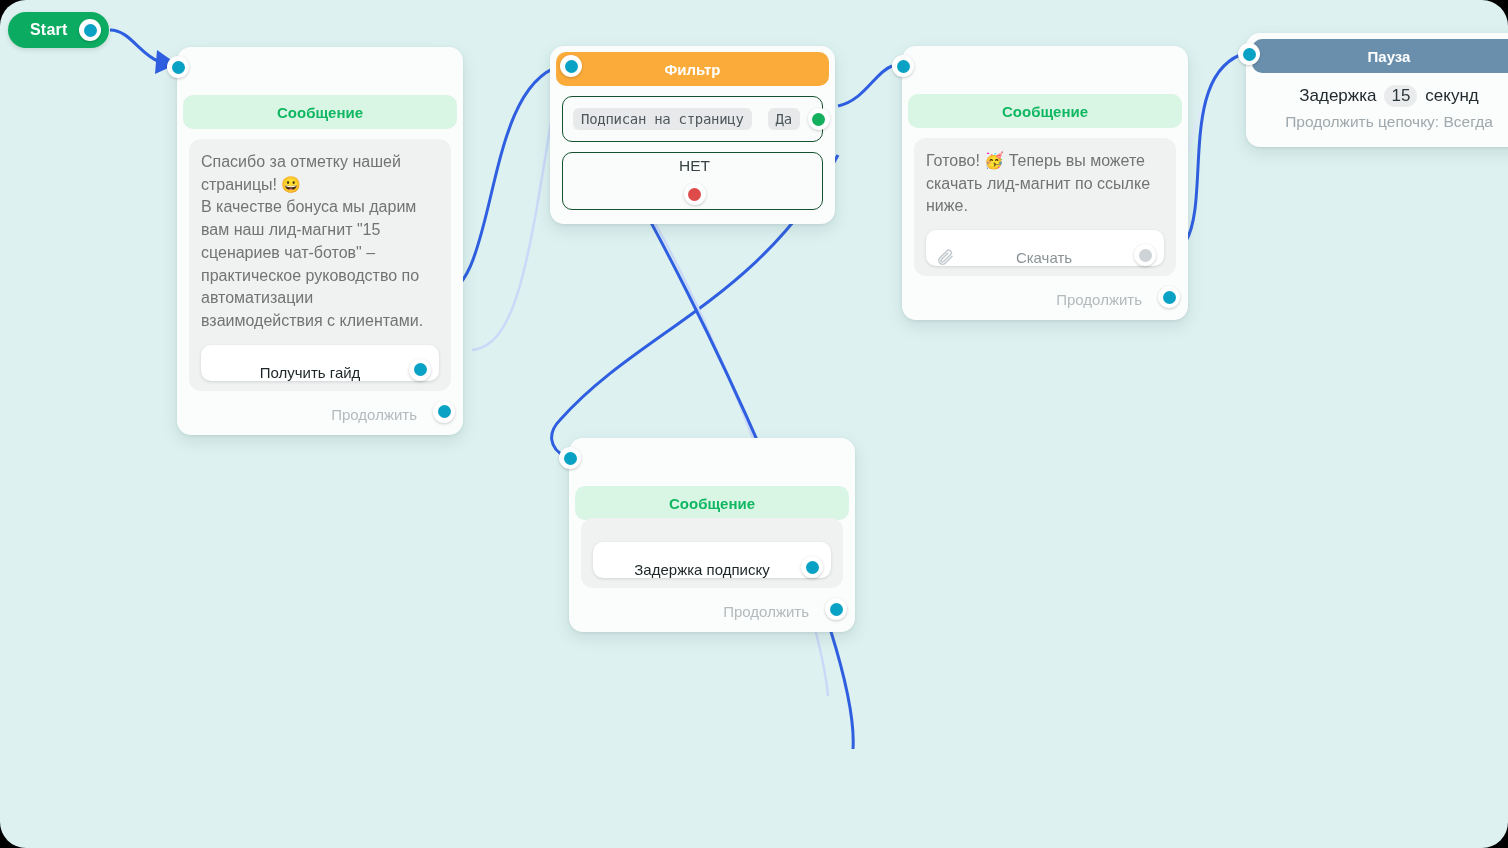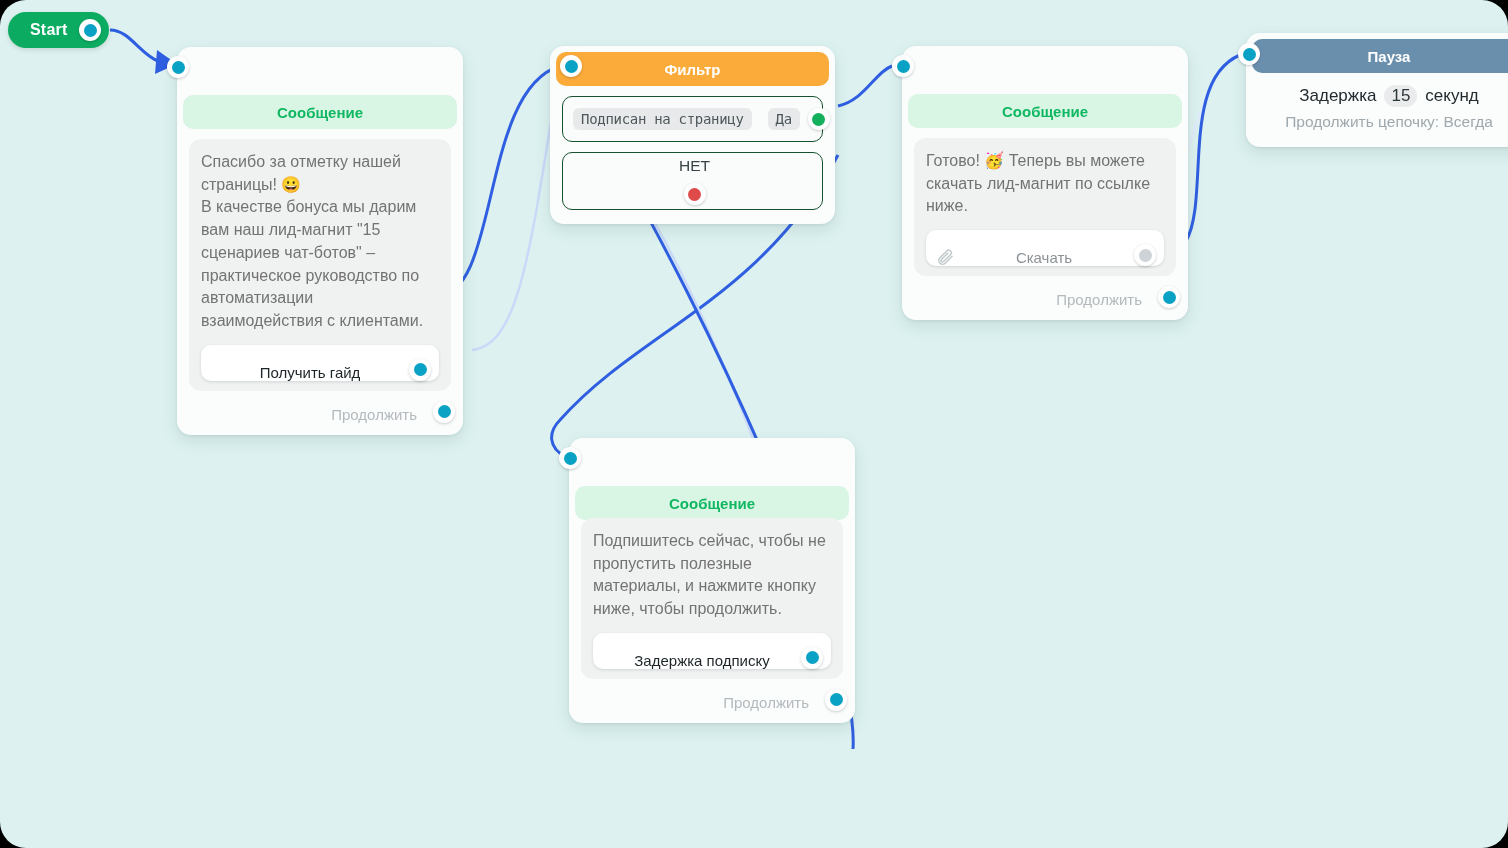--- a/index.html
+++ b/index.html
@@ -301,21 +301,20 @@
       <div class="pause-line2">Продолжить цепочку: Всегда</div>
     </div>
   </div>
   <span class="port port-abs" style="left:1238px; top:43px;"></span>
 
   <div class="node" style="left:569px; top:438px; width:286px;">
     <div class="node-header hdr-message">
       <span>Сообщение</span>
     </div>
     <div class="bubble" style="margin-top:-2px;">
-      <div class="bubble-text">Подпишитесь сейчас, чтобы не пропустить полезные материалы, и нажмите кнопку ниже, чтобы продолжить.</div>
       <div class="msg-button">
         <span class="btn-label">Задержка подписку</span>
         <span class="port"></span>
       </div>
     </div>
     <div class="node-footer">
       <span class="ftxt">Продолжить</span>
       <span class="port"></span>
     </div>
   </div>

